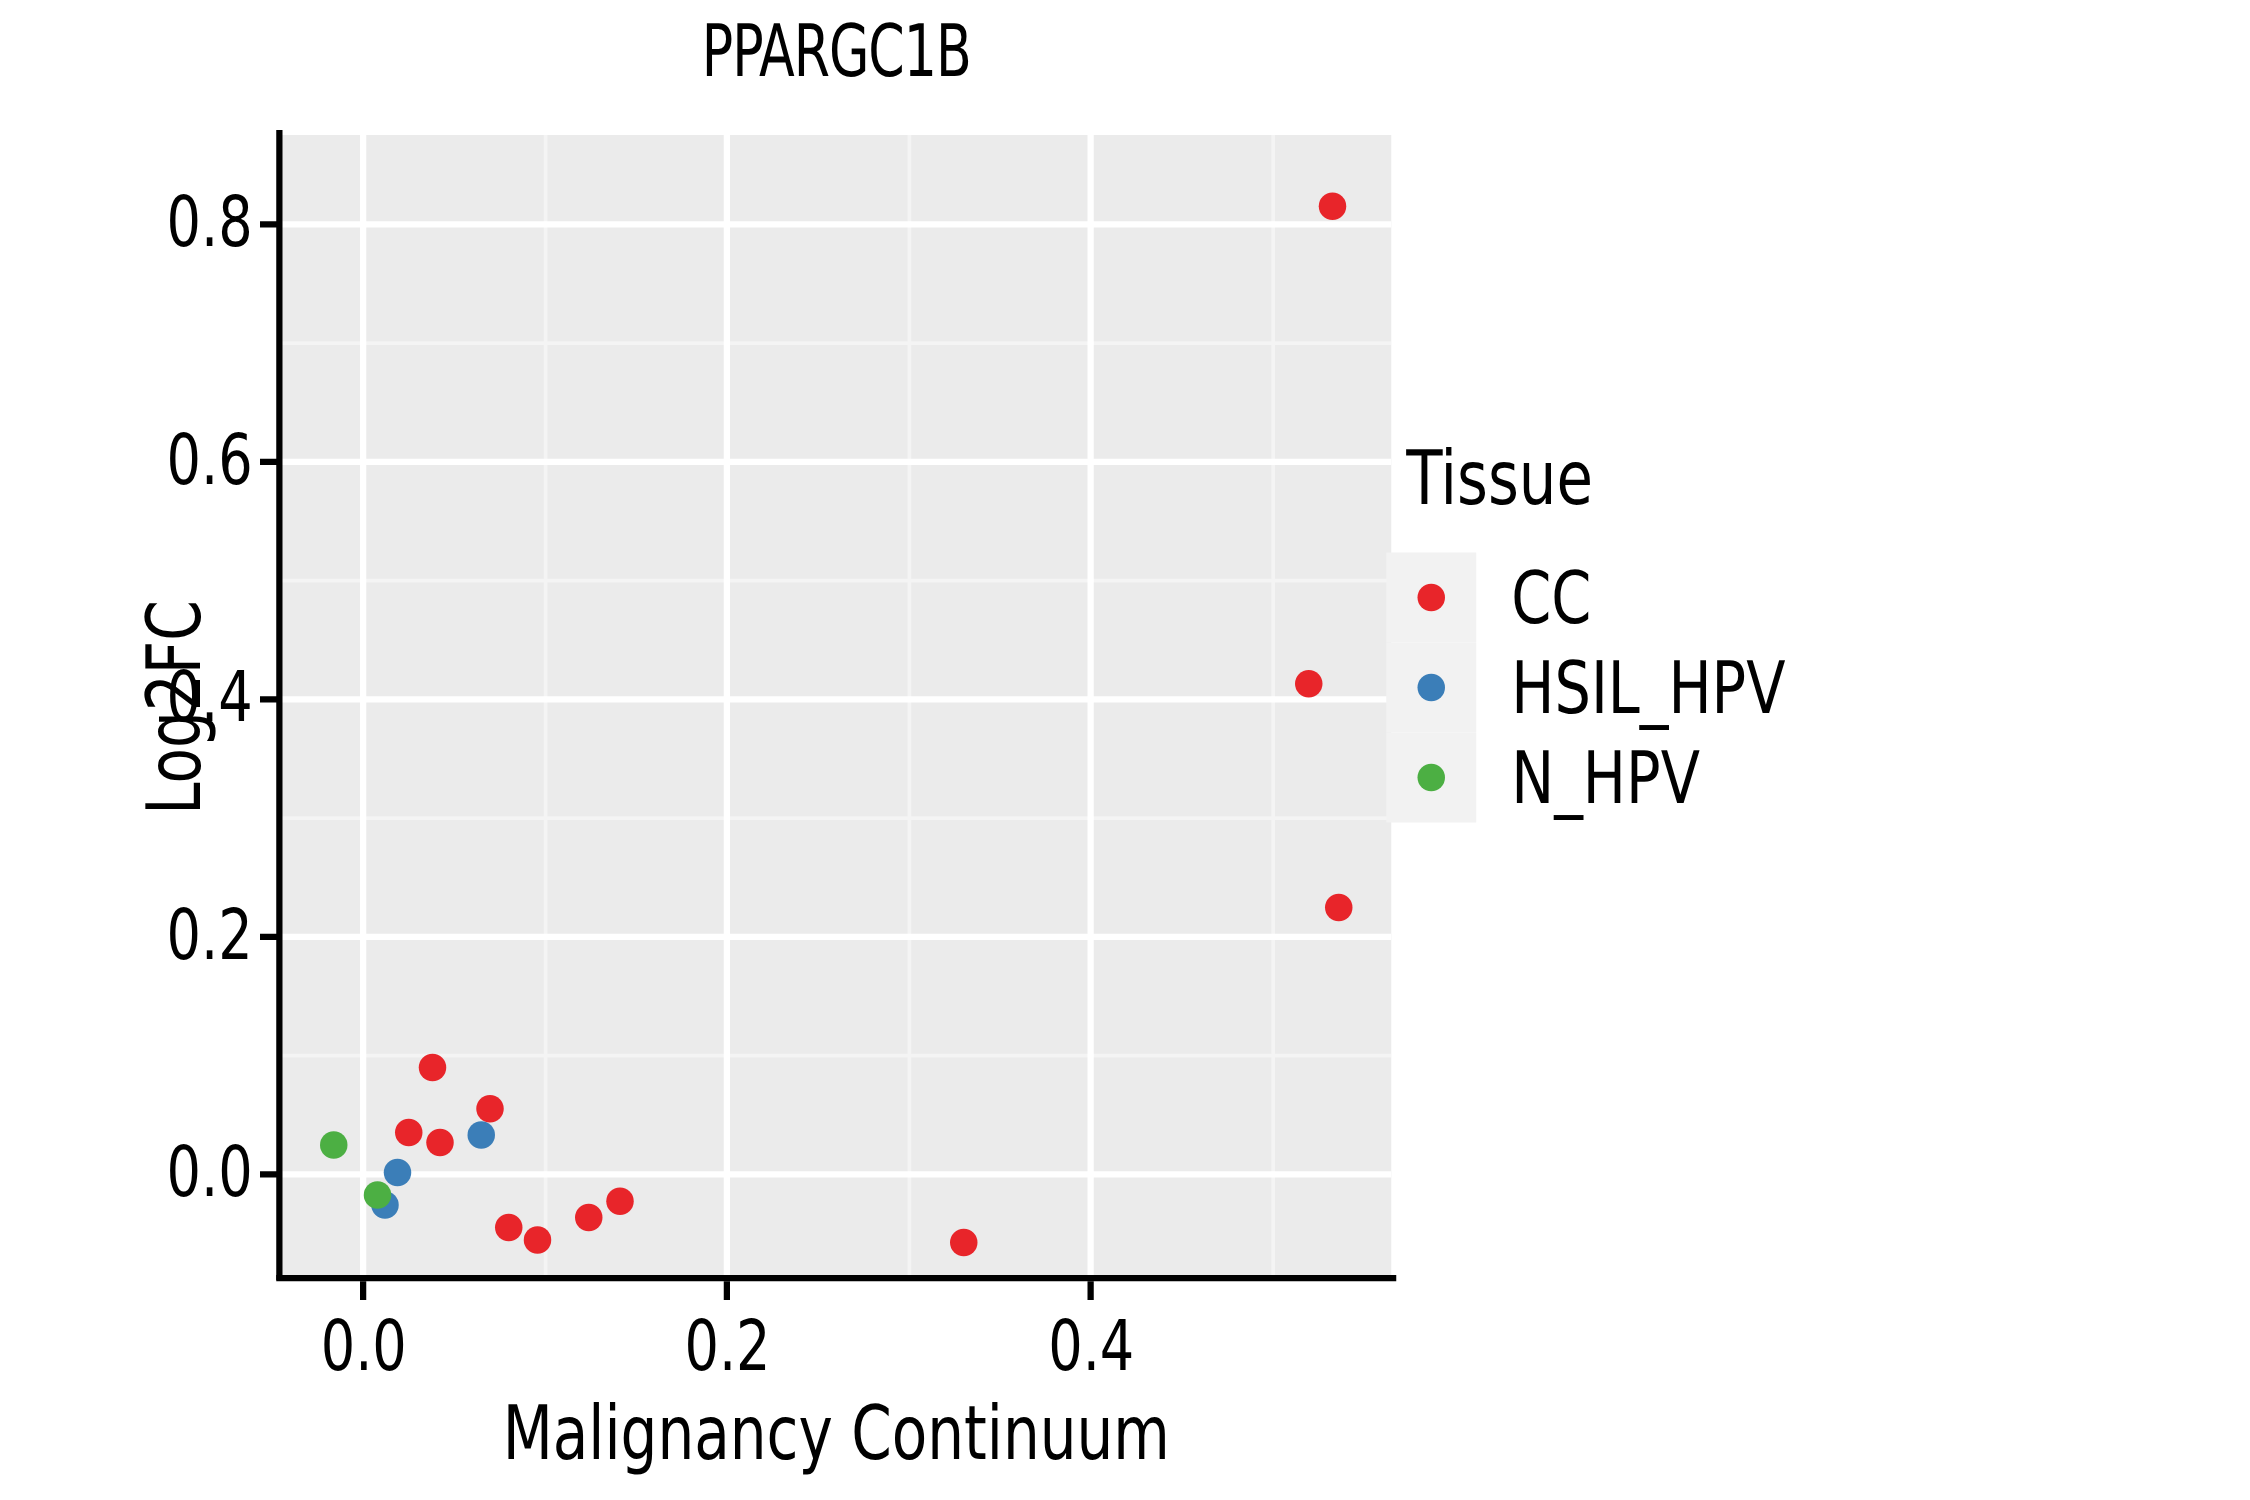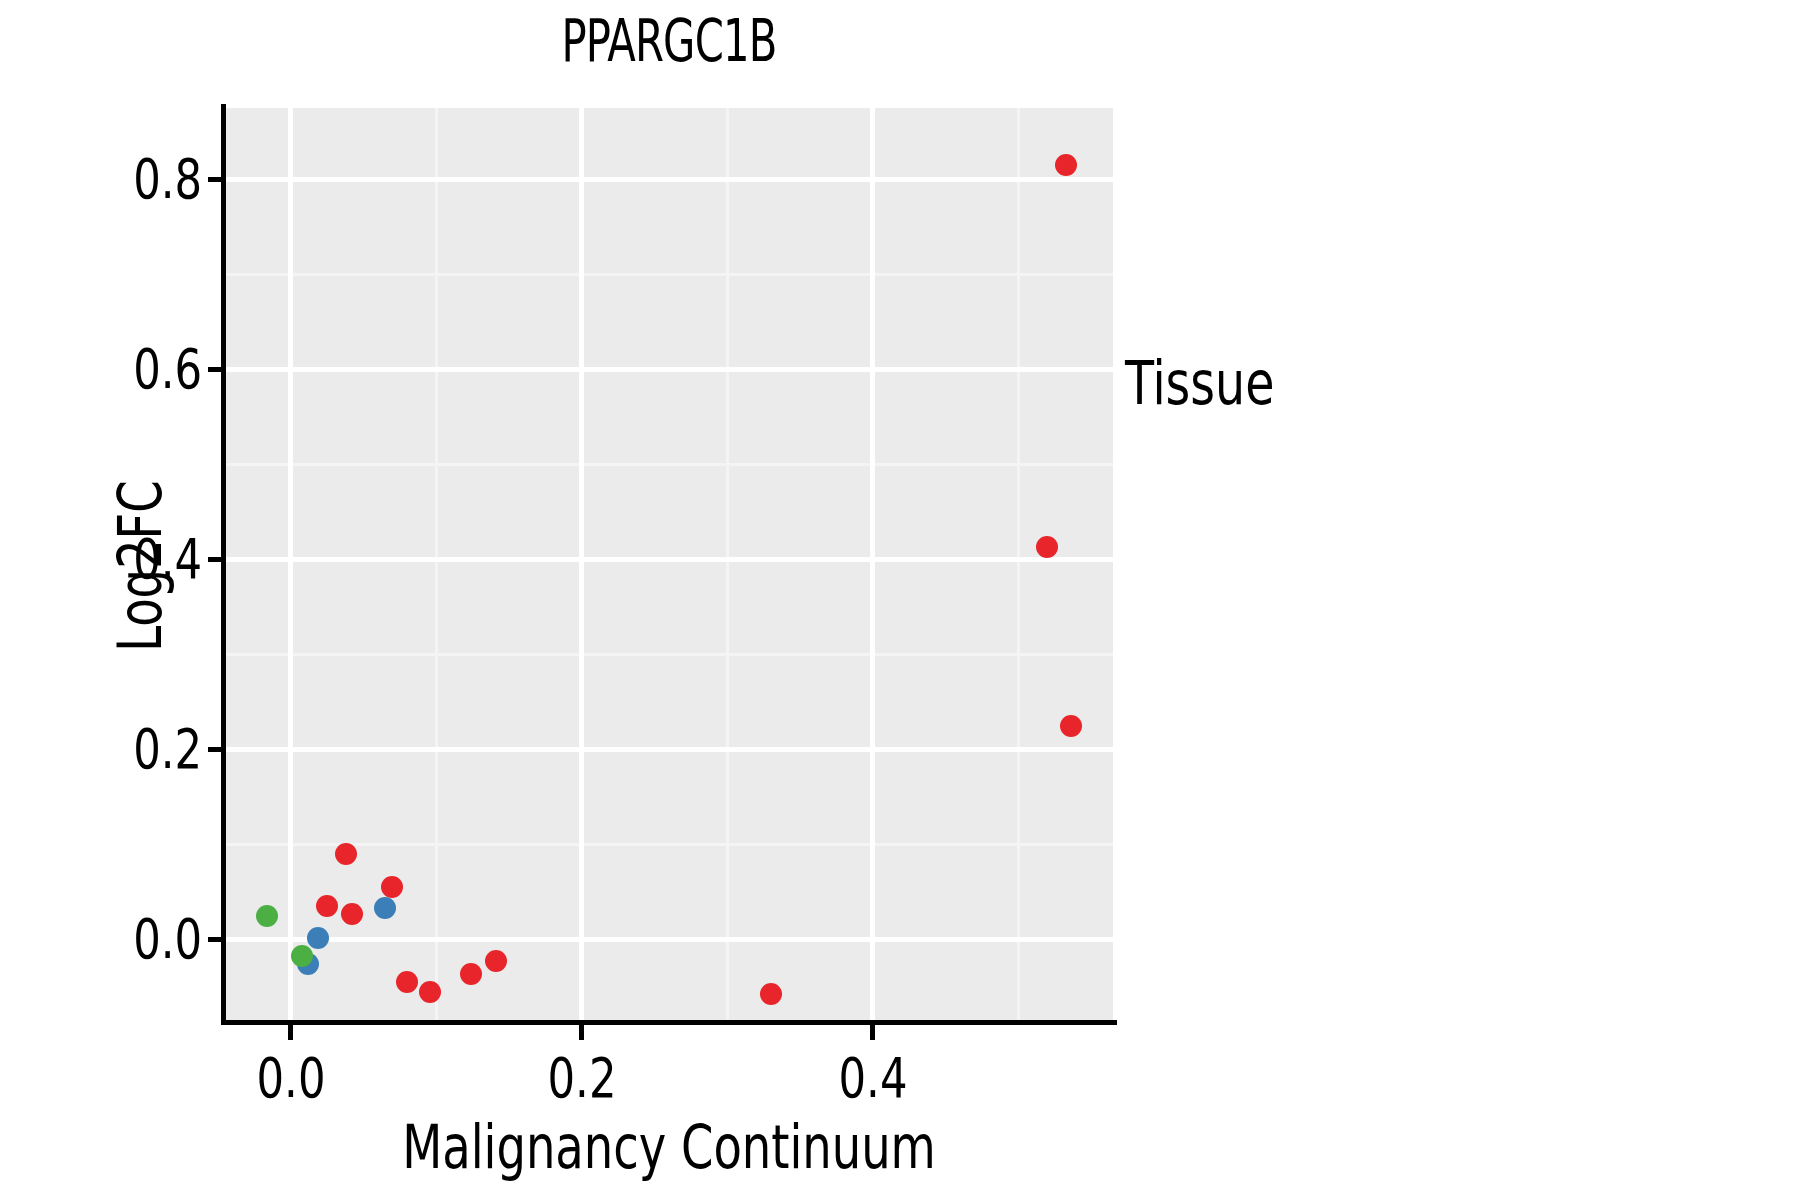--- a/index.html
+++ b/index.html
@@ -279,15 +279,35 @@
       <div class="ticklabel-x" style="left: 581.656px;">0.2</div>
       <div class="tick-x" style="left: 870.303px;"></div>
       <div class="ticklabel-x" style="left: 872.803px;">0.4</div>
     </div>
 
   <div id="axis-title-x">Malignancy Continuum</div>
   <div id="axis-title-y">Log2FC</div>
 
   <div id="legend">
     <div id="legend-title">Tissue</div>
+    <div id="legend-items">
+        <div class="legend-row">
+          <div class="legend-key">
+            <div class="legend-dot" style="background: rgb(232, 37, 42);"></div>
+          </div>
+          <div class="legend-label">CC</div>
+        </div>
+        <div class="legend-row">
+          <div class="legend-key">
+            <div class="legend-dot" style="background: rgb(59, 126, 184);"></div>
+          </div>
+          <div class="legend-label">HSIL_HPV</div>
+        </div>
+        <div class="legend-row">
+          <div class="legend-key">
+            <div class="legend-dot" style="background: rgb(76, 175, 67);"></div>
+          </div>
+          <div class="legend-label">N_HPV</div>
+        </div>
+      </div>
   </div>
 
 </div>
 
 </body></html>

